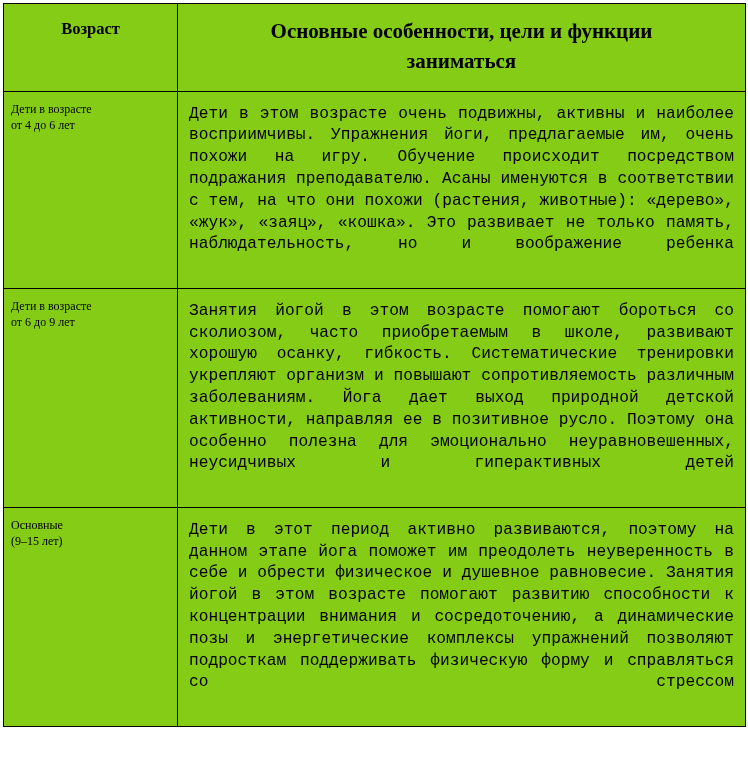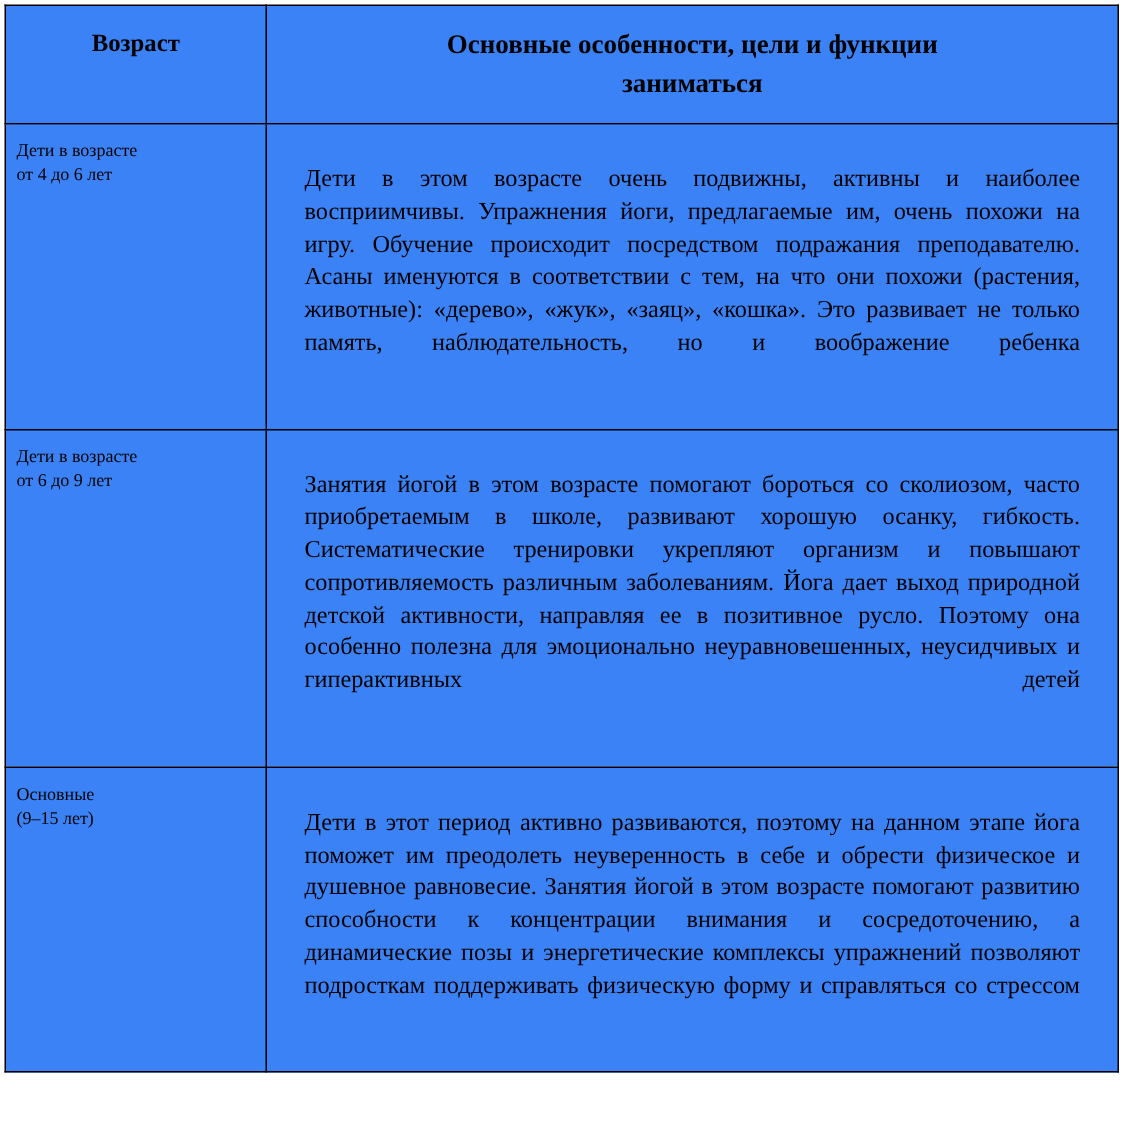--- a/index.html
+++ b/index.html
@@ -31,28 +31,28 @@
     border: 1.6px solid #000;
   }
 
   table.age-table col.col-age   { width: 174px; }
   table.age-table col.col-descr { width: 568px; }
 
   table.age-table th,
   table.age-table td {
     border: 1.6px solid #000;
     vertical-align: top;
-    background: #3b82f6;
+    background: #84cc16;
   }
 
   
   .head-cell {
     text-align: center;
     font-weight: bold;
-    font-size: 18px;
+    font-size: 21px;
     line-height: 1.42;
     padding: 13px 6px 14px 6px;
     vertical-align: middle;
   }
   .head-cell.age-head {
     font-size: 16.5px;
   }
   .head-cell.descr-head {
     padding-left: 28px;
     padding-right: 28px;
@@ -73,21 +73,22 @@
   
   .descr-cell {
     font-size: 16.2px;
     line-height: 1.345;
     text-align: justify;
     text-justify: inter-word;
     padding: 10px 9px 8px 9px;
     hyphens: manual;
   }
   .descr-cell p {
-    margin: 16px;
+    margin: 2px;
+    font-family: Liberation Mono, monospace;
   }
   
   .descr-cell p:after {
     content: "";
     display: inline-block;
     width: 100%;
   }
 </style>
 </head>
 <body>

